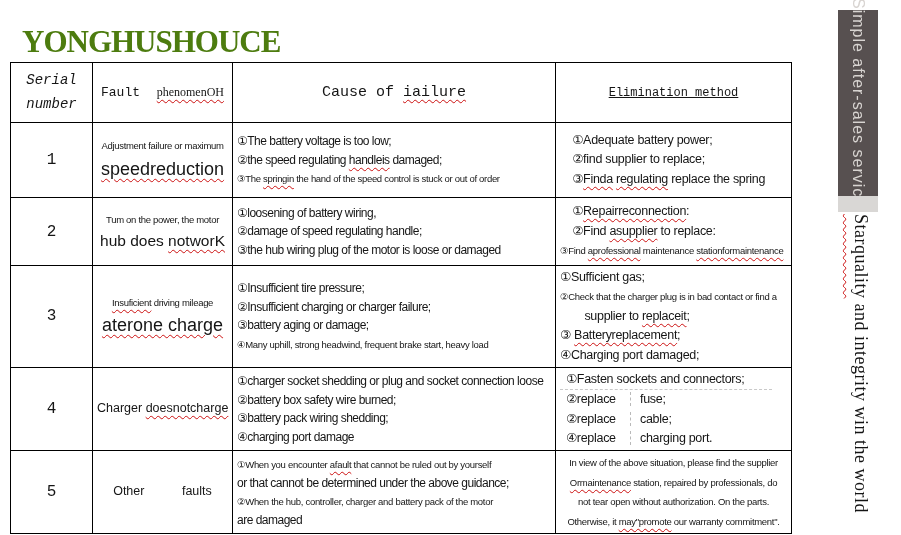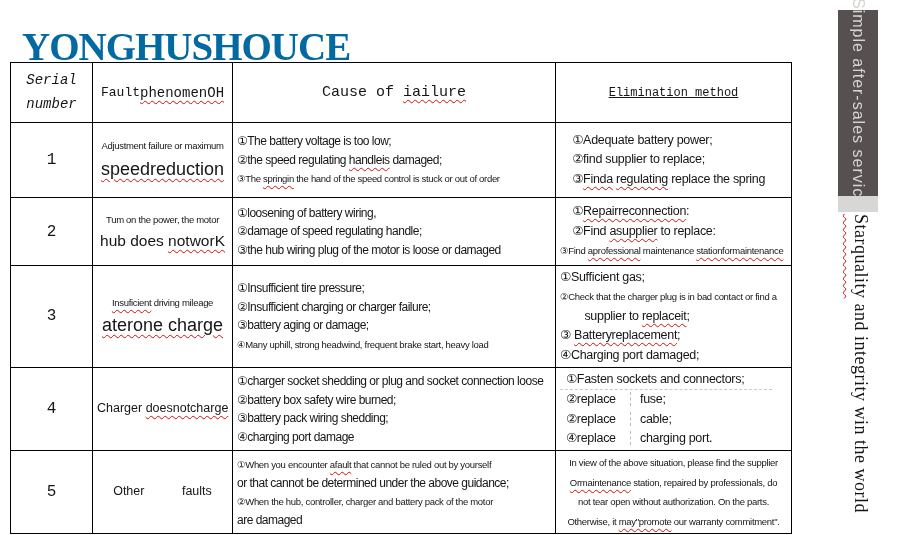--- a/index.html
+++ b/index.html
@@ -1,31 +1,31 @@
 <!DOCTYPE html>
 <html><head>
 <meta charset="utf-8">
 <style>
   html,body{margin:0;padding:0;width:901px;height:535px;background:#ffffff;overflow:hidden;}
   .page{position:absolute;inset:0;background:#fff;font-family:"Liberation Sans","DejaVu Sans",sans-serif;color:#151515;}
 
   .title{position:absolute;left:22px;top:24px;font-family:"Liberation Serif","DejaVu Serif",serif;
-         font-weight:bold;font-size:39px;letter-spacing:-1px;color:#0369a1;}
+         font-weight:bold;font-size:31px;letter-spacing:-1px;color:#4d7c0f;}
 
   table.tt{position:absolute;left:10px;top:62px;border-collapse:collapse;table-layout:fixed;width:781px;}
   table.tt td{border:1px solid #000;vertical-align:middle;padding:2px 4px;overflow:hidden;}
 
   .serial{text-align:center;font-family:"Liberation Mono","DejaVu Sans Mono",monospace;font-size:16px;}
   .hdr{text-align:center;font-family:"Liberation Mono","DejaVu Sans Mono",monospace;}
   .hdr-serial{font-size:14px;line-height:1.7;font-style:italic;}
   .hdr-cause{font-size:15px;}
   .hdr-method{font-size:12px;text-decoration:underline;}
   .fault-hdr-row{display:flex;justify-content:space-between;align-items:flex-start;padding:0 4px;
                  font-family:"Liberation Mono","DejaVu Sans Mono",monospace;font-size:13px;}
-  .fault-hdr-row .right{font-size:14px;}
+  .fault-hdr-row .right{font-size:12px;font-family:Liberation Serif, serif;}
 
   .cell .line{line-height:1.55;white-space:pre;}
   .fault{text-align:center;font-size:12.5px;}
   .cause{font-size:12px;letter-spacing:-0.5px;padding-left:5px;}
   .method{font-size:12.5px;letter-spacing:-0.3px;padding-left:6px;margin-left:12px;}
   .method-r5 .line{text-align:center;}
 
   .f-w{text-decoration-line:underline;text-decoration-style:wavy;text-decoration-color:#cc1111;
        text-decoration-thickness:1px;text-underline-offset:3px;}
   .f-s{font-size:9.5px;letter-spacing:-0.3px;text-align:right;}

